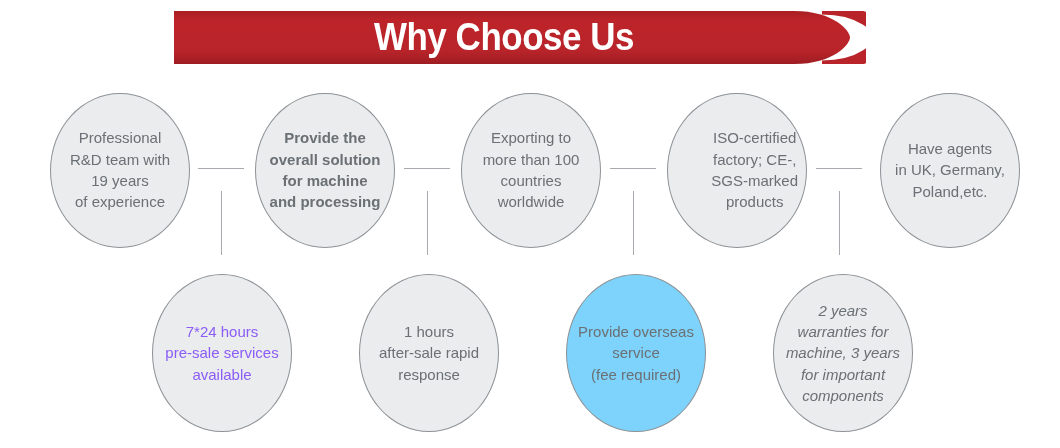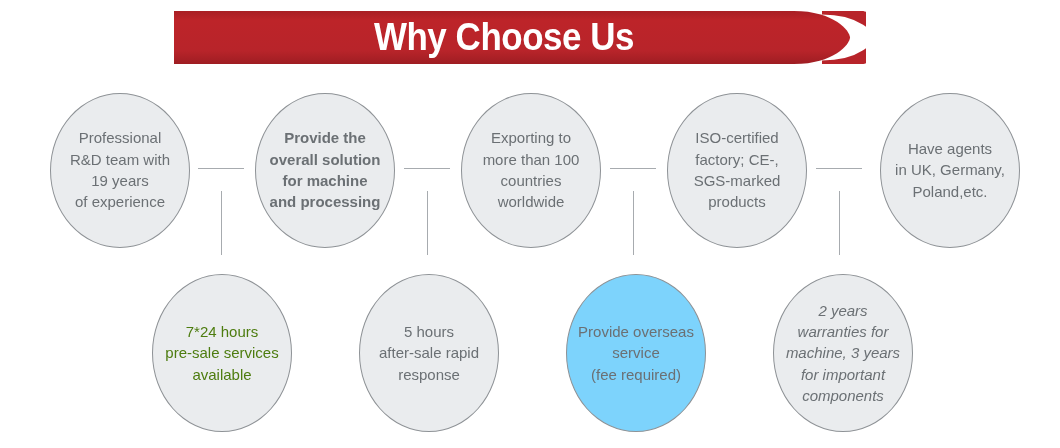--- a/index.html
+++ b/index.html
@@ -137,38 +137,38 @@
 overall solution
 for machine
 and processing</span>
       </div>
       <div class="node top" style="left: 461px; top: 92.5px; background: rgb(234, 236, 238); border-color: rgb(142, 146, 150); color: rgb(107, 112, 116);">
         <span class="node-text">Exporting to
 more than 100
 countries
 worldwide</span>
       </div>
-      <div class="node top" style="left: 667px; top: 92.5px; background: rgb(234, 236, 238); border-color: rgb(142, 146, 150); color: rgb(107, 112, 116);">
+      <div class="node top" style="left: 667px; top: 92.5px; background: rgb(234, 236, 238); border-color: rgb(142, 146, 150); color: rgb(107, 112, 116); justify-content: flex-end;">
         <span class="node-text">ISO-certified
 factory; CE-,
 SGS-marked
 products</span>
       </div>
       <div class="node top" style="left: 880px; top: 92.5px; background: rgb(234, 236, 238); border-color: rgb(142, 146, 150); color: rgb(107, 112, 116);">
         <span class="node-text">Have agents
 in UK, Germany,
 Poland,etc.</span>
       </div>
-      <div class="node bot" style="left: 152px; top: 274px; background: rgb(234, 236, 238); border-color: rgb(142, 146, 150); color: #4d7c0f;">
+      <div class="node bot" style="left: 152px; top: 274px; background: rgb(234, 236, 238); border-color: rgb(142, 146, 150); color: #8b5cf6;">
         <span class="node-text">7*24 hours
 pre-sale services
 available</span>
       </div>
       <div class="node bot" style="left: 359px; top: 274px; background: rgb(234, 236, 238); border-color: rgb(142, 146, 150); color: rgb(107, 112, 116);">
-        <span class="node-text">5 hours
+        <span class="node-text">1 hours
 after-sale rapid
 response</span>
       </div>
       <div class="node bot" style="left: 566px; top: 274px; background: #7dd3fc; border-color: rgb(142, 146, 150); color: rgb(107, 112, 116);">
         <span class="node-text">Provide overseas
 service
 (fee required)</span>
       </div>
       <div class="node bot" style="left: 773px; top: 274px; background: rgb(234, 236, 238); border-color: rgb(142, 146, 150); color: rgb(107, 112, 116); font-style: italic;">
         <span class="node-text">2 years

